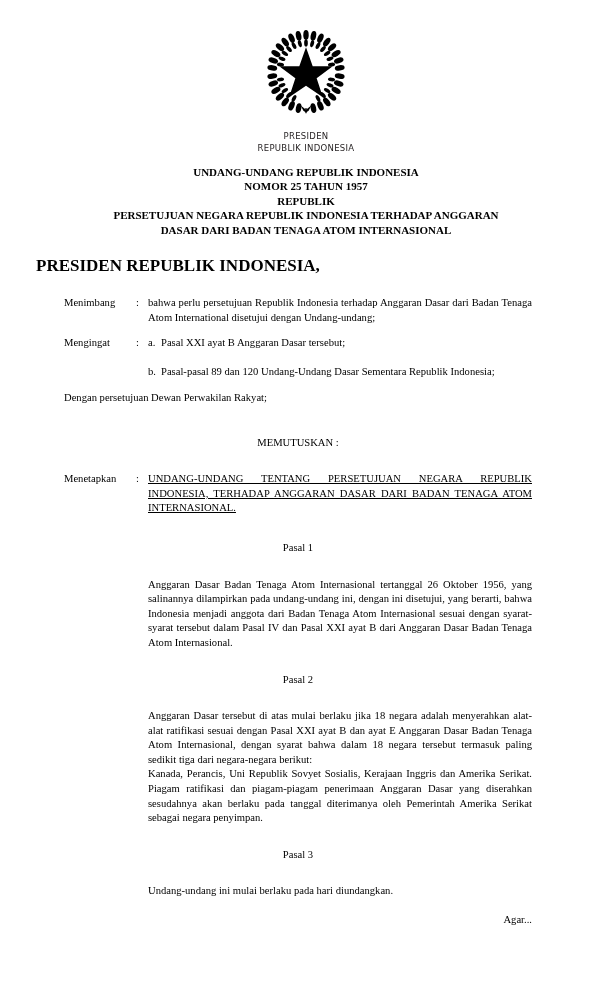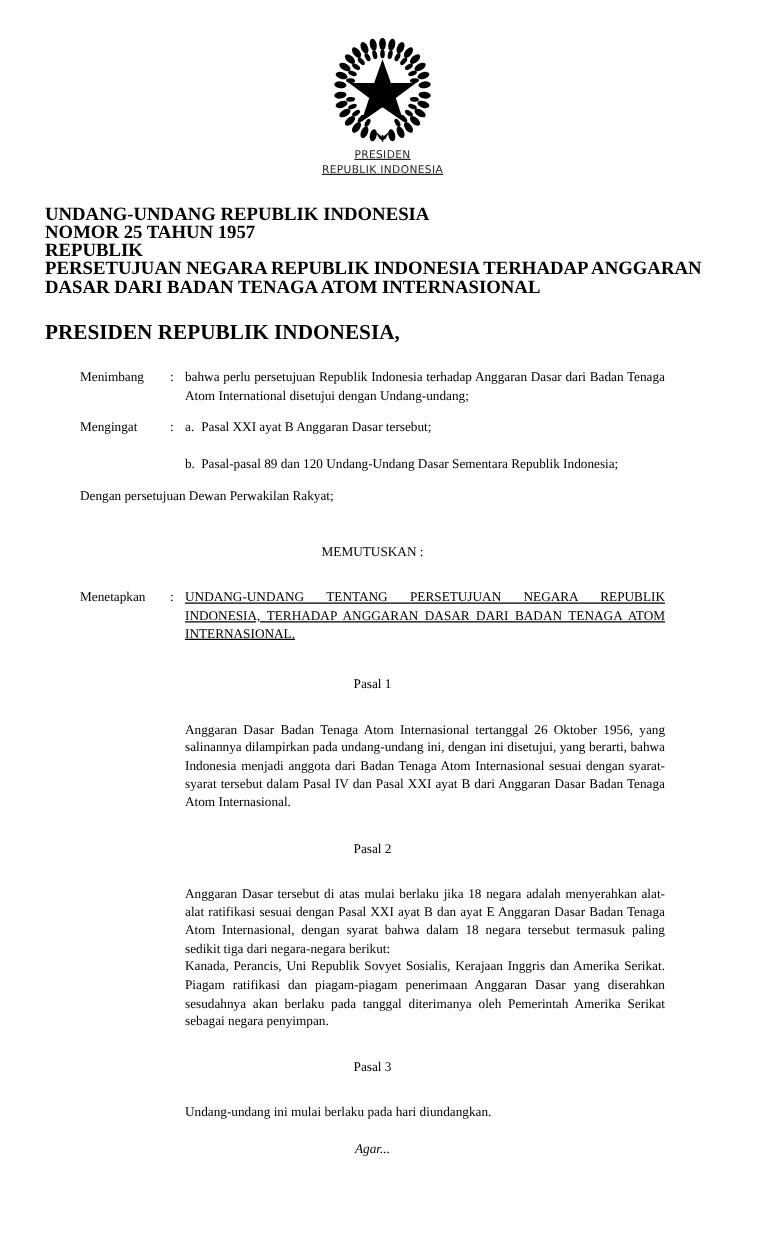--- a/index.html
+++ b/index.html
@@ -29,33 +29,32 @@
     margin: 0 auto;
     width: 88px;
     height: 88px;
   }
   .emblem-caption {
     font-family: "DejaVu Sans", "Liberation Sans", sans-serif;
     font-size: 8.5px;
     letter-spacing: 0.3px;
     line-height: 11.5px;
     color: #231f20;
-    margin-top: 3px;
-    text-decoration: underline;
+    margin-top: 15px;
   }
 
   
   .title-block {
     position: absolute;
     left: 36px;
     top: 165px;
     width: 540px;
-    text-align: left;
+    text-align: center;
     font-weight: bold;
-    font-size: 15px;
+    font-size: 11px;
     line-height: 14.4px;
   }
   .title-block .t-line { display: block; }
 
   .president-line {
     position: absolute;
     left: 36px;
     top: 256px;
     width: 540px;
     font-weight: bold;
@@ -119,22 +118,21 @@
   .section-heading {
     text-align: center;
   }
 
   .para {
     text-align: justify;
     margin: 0;
   }
 
   .right-line {
-    text-align: center;
-    font-style: italic;
+    text-align: right;
   }
 
   .spacer-sm { height: 14px; }
   .spacer-md { height: 22px; }
 
   
   .indent-block {
     margin-left: 84px;
     width: 384px;
   }

